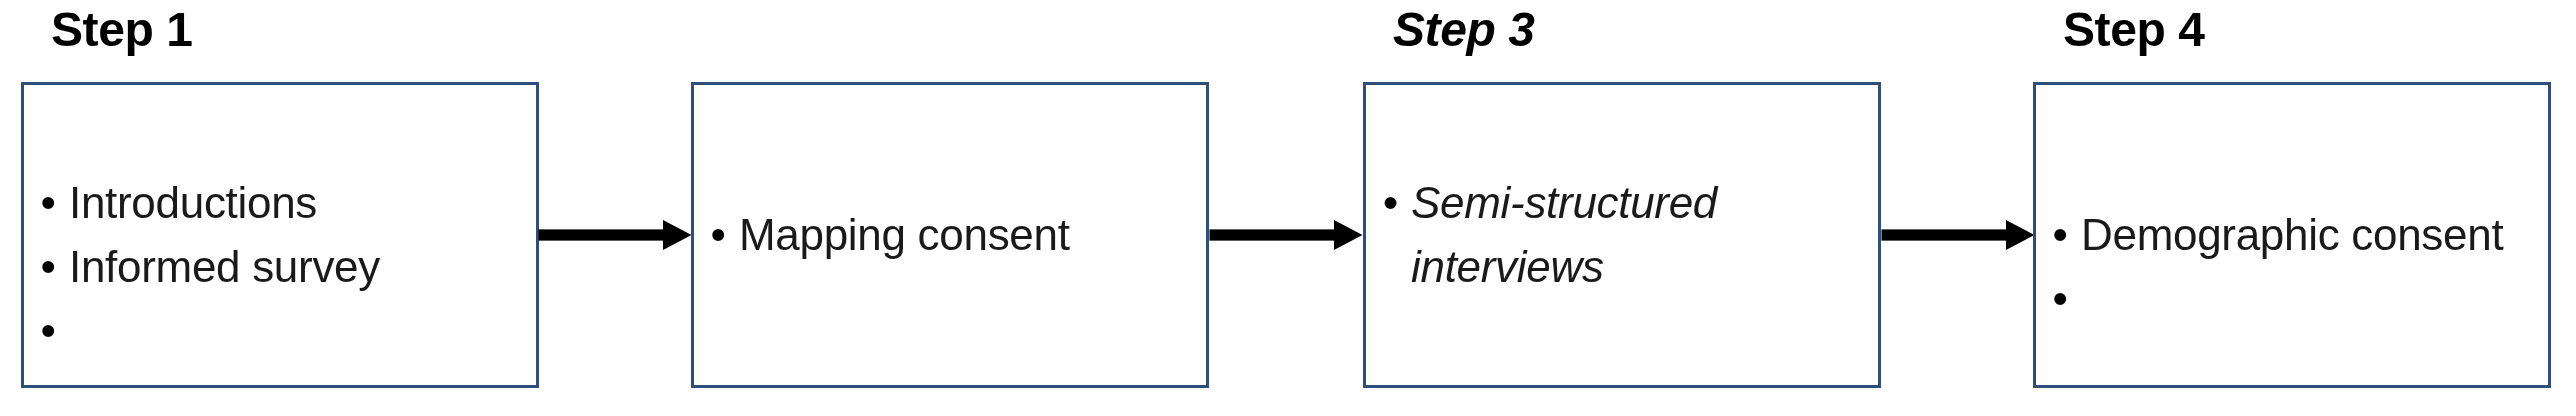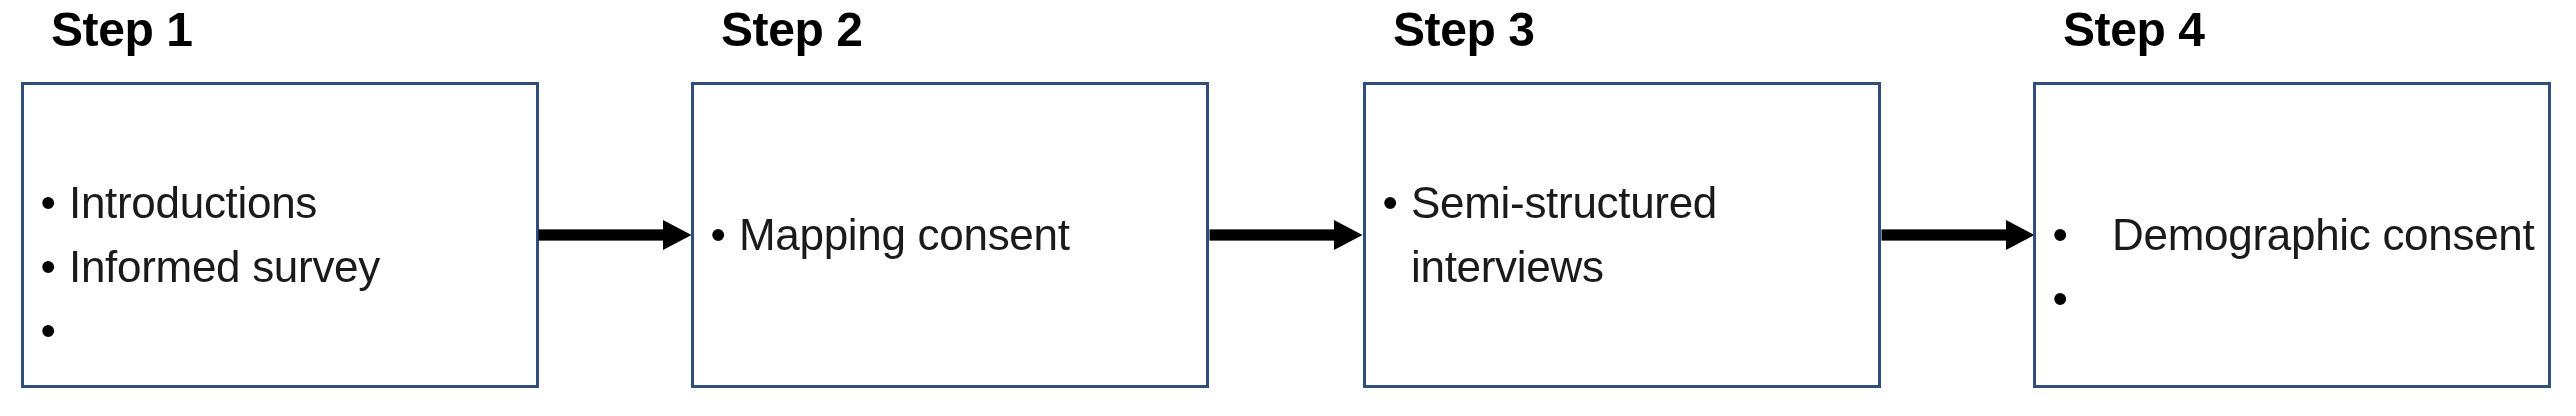--- a/index.html
+++ b/index.html
@@ -115,58 +115,57 @@
   </div>
 
   <div class="connector" style="left:538px; width:154px;">
     <svg width="154" height="30" viewBox="0 0 204 40" aria-hidden="true">
       <rect x="0" y="12.5" width="168" height="15" fill="#000000"></rect>
       <polygon points="166,0 204,20 166,40" fill="#000000"></polygon>
     </svg>
   </div>
 
   <div class="step-group" style="left:691px; width:518px;">
-    <div class="step-label">Step 2</div>
     <div class="step-box">
       <ul class="bullet-list">
         <li class="bullet-item">
           <span class="bullet-dot">•</span>
           <span>Mapping consent</span>
         </li>
       </ul>
     </div>
   </div>
 
   <div class="connector" style="left:1209px; width:154px;">
     <svg width="154" height="30" viewBox="0 0 204 40" aria-hidden="true">
       <rect x="0" y="12.5" width="168" height="15" fill="#000000"></rect>
       <polygon points="166,0 204,20 166,40" fill="#000000"></polygon>
     </svg>
   </div>
 
-  <div class="step-group" style="left:1363px; width:518px;">
+  <div class="step-group" style="left:1363px; width:518px;font-style:italic;">
     <div class="step-label">Step 3</div>
     <div class="step-box">
       <ul class="bullet-list">
         <li class="bullet-item">
           <span class="bullet-dot">•</span>
           <span>Semi-structured interviews</span>
         </li>
       </ul>
     </div>
   </div>
 
   <div class="connector" style="left:1881px; width:154px;">
     <svg width="154" height="30" viewBox="0 0 204 40" aria-hidden="true">
       <rect x="0" y="12.5" width="168" height="15" fill="#000000"></rect>
       <polygon points="166,0 204,20 166,40" fill="#000000"></polygon>
     </svg>
   </div>
 
-  <div class="step-group" style="left:2033px; width:518px;text-align:right;">
+  <div class="step-group" style="left:2033px; width:518px;">
     <div class="step-label">Step 4</div>
     <div class="step-box">
       <ul class="bullet-list">
         <li class="bullet-item">
           <span class="bullet-dot">•</span>
           <span>Demographic consent</span>
         </li>
         <li class="bullet-item">
           <span class="bullet-dot">•</span>
         </li>

